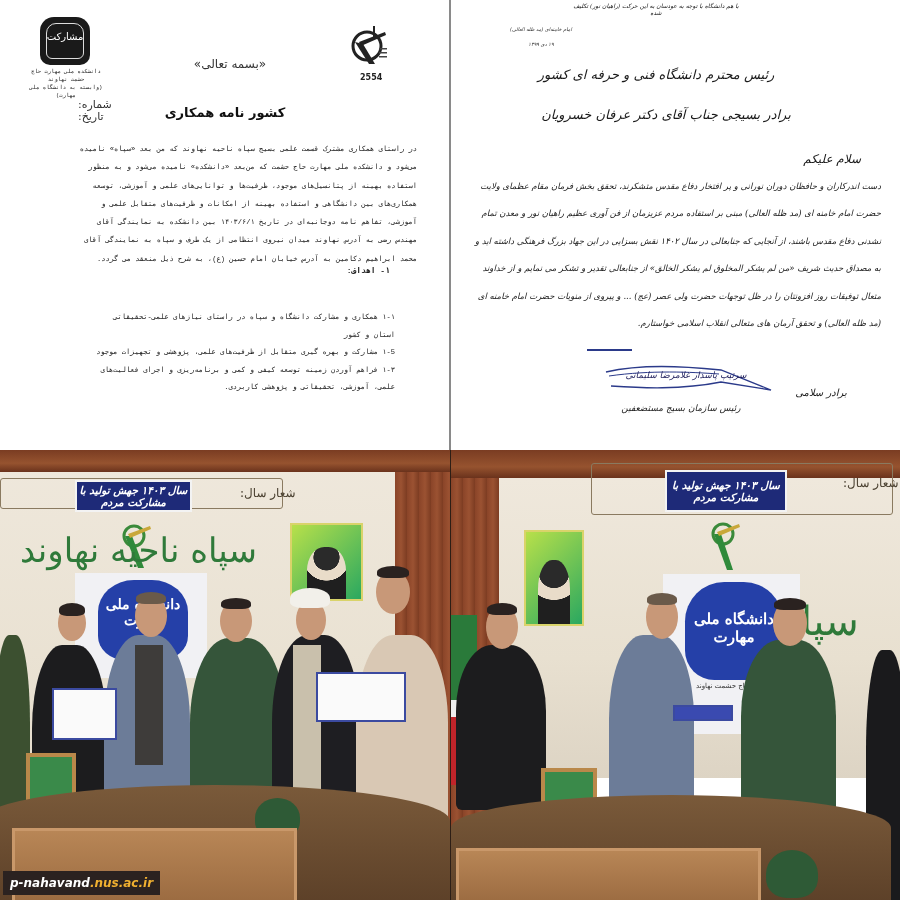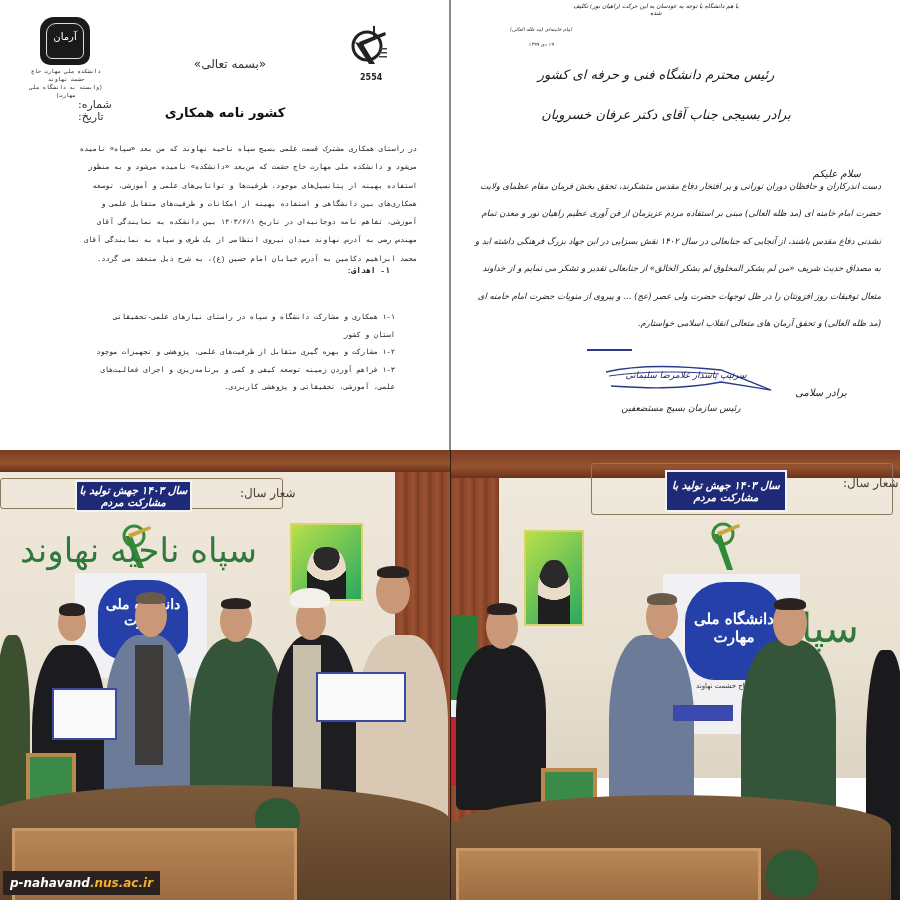--- a/index.html
+++ b/index.html
@@ -31,21 +31,21 @@
   .goals-head { position: absolute; left: 300px; top: 266px; width: 90px; font-size: 8px; font-weight: bold; direction: rtl; text-align: right; }
   .goals-list { position: absolute; left: 95px; top: 309px; width: 300px; font-size: 7.1px; line-height: 17.5px; list-style: none; }
 
   
   .letter { font-family: "DejaVu Serif", serif; font-style: italic; direction: rtl; text-align: right; color: #1a1a1a; }
   .letter-top { position: absolute; left: 120px; top: 2px; width: 170px; font-size: 6px; text-align: center; }
   .letter-ref1 { position: absolute; left: 0px; top: 26px; width: 180px; font-size: 5px; text-align: center; color: #333; }
   .letter-ref2 { position: absolute; left: 0px; top: 41px; width: 180px; font-size: 5px; text-align: center; color: #333; }
   .letter-addr1 { position: absolute; left: 80px; top: 67px; width: 250px; font-size: 13px; text-align: center; }
   .letter-addr2 { position: absolute; left: 80px; top: 107px; width: 270px; font-size: 13px; text-align: center; }
-  .letter-greet { position: absolute; left: 320px; top: 168px; width: 90px; font-size: 10px; }
+  .letter-greet { position: absolute; left: 320px; top: 152px; width: 90px; font-size: 12px; }
   .letter-body { position: absolute; left: 15px; top: 173px; width: 415px; font-size: 8.5px; line-height: 27.4px; }
   .sig-line { position: absolute; left: 136px; top: 349px; width: 45px; height: 2px; background: #2b3a8a; }
   .sig-scribble { position: absolute; left: 150px; top: 360px; width: 180px; height: 40px; }
   .sig-name { position: absolute; left: 150px; top: 370px; width: 170px; font-size: 9px; text-align: center; color: #1c1c5a; }
   .sig-title { position: absolute; left: 150px; top: 403px; width: 160px; font-size: 9px; text-align: center; }
   .sig-initial { position: absolute; left: 340px; top: 387px; width: 60px; font-size: 10px; text-align: center; }
 
   
   .wood-top { position: absolute; left: 0; right: 0; top: 0; height: 18px;
     background: linear-gradient(180deg, #7a3c22 0%, #96532f 60%, #6a321c 100%); }
@@ -75,21 +75,21 @@
   .cap { position: absolute; background: #2e5a36; border-radius: 50% 50% 40% 40%; }
   .watermark { position: absolute; left: 3px; top: 421px; height: 24px; padding: 0 7px; background: #2b2220;
     display: flex; align-items: center; font-family: "DejaVu Sans", sans-serif; font-weight: bold; font-style: italic; font-size: 12px; }
   .wm-a { color: #ffffff; } .wm-b { color: #f0b030; }
 </style>
 </head>
 <body>
 
 <section class="quad" id="q-tl">
   <div class="uni-logo">
-    <span>آرمان</span>
+    <span>مشارکت</span>
   </div>
   <div class="uni-caption doc-text">
     <div>دانشکده ملی مهارت حاج حشمت نهاوند</div>
     <div>(وابسته به دانشگاه ملی مهارت)</div>
   </div>
 
   <svg class="irgc-logo" viewBox="0 0 50 50">
     <circle cx="22" cy="22" r="14" fill="none" stroke="#222" stroke-width="3"></circle>
     <path d="M10 18 L24 40 L30 40 L18 20 Z" fill="#222"></path>
     <path d="M14 18 L40 8 L41 11 L16 22 Z" fill="#222"></path>
@@ -103,21 +103,21 @@
   <div class="bismillah">«بسمه تعالی»</div>
   <div class="meta-no">شماره:</div>
   <div class="meta-date">تاریخ:</div>
   <div class="doc-title">کشور نامه همکاری</div>
 
   <p class="intro-para doc-text">در راستای همکاری مشترک قسمت علمی بسیج سپاه ناحیه نهاوند که من بعد «سپاه» نامیده می‌شود و دانشکده ملی مهارت حاج حشمت که من‌بعد «دانشکده» نامیده می‌شود و به منظور استفاده بهینه از پتانسیل‌های موجود، ظرفیت‌ها و توانایی‌های علمی و آموزشی، توسعه همکاری‌های بین دانشگاهی و استفاده بهینه از امکانات و ظرفیت‌های متقابل علمی و آموزشی، تفاهم نامه دوجانبه‌ای در تاریخ ۱۴۰۳/۶/۱ بین دانشکده به نمایندگی آقای مهندس رضی به آدرس نهاوند میدان نیروی انتظامی از یک طرف و سپاه به نمایندگی آقای محمد ابراهیم دکامین به آدرس خیابان امام حسین (ع)، به شرح ذیل منعقد می گردد.</p>
 
   <div class="goals-head doc-text">۱- اهداف:</div>
   <ul class="goals-list doc-text">
     <li>۱-۱ همکاری و مشارکت دانشگاه و سپاه در راستای نیازهای علمی-تحقیقاتی استان و کشور</li>
-    <li>۱-۲ مشارکت و بهره گیری متقابل از ظرفیت‌های علمی، پژوهشی و تجهیزات موجود</li>
+    <li>۱-5 مشارکت و بهره گیری متقابل از ظرفیت‌های علمی، پژوهشی و تجهیزات موجود</li>
     <li>۱-۳ فراهم آوردن زمینه توسعه کیفی و کمی و برنامه‌ریزی و اجرای فعالیت‌های علمی، آموزشی، تحقیقاتی و پژوهشی کاربردی.</li>
   </ul>
 </section>
 
 <div class="divider-v"></div>
 
 <section class="quad" id="q-tr">
   <div class="letter letter-top">با هم دانشگاه با توجه به عودسان به این حرکت (راهیان نور) تکلیف شده</div>
   <div class="letter letter-ref1">امام خامنه‌ای (مد ظله العالی)</div>
   <div class="letter letter-ref2">۱۹ دی ۱۳۹۹</div>
@@ -215,21 +215,21 @@
   <svg class="emblem" style="left:258px;top:70px;width:34px;height:56px;" viewBox="0 0 34 56">
     <circle cx="14" cy="14" r="10" fill="none" stroke="#3a8a3a" stroke-width="3"></circle>
     <path d="M5 14 L18 50 L24 50 L12 14 Z" fill="#2f8a3a"></path>
     <path d="M8 12 L30 4 L31 7 L10 16 Z" fill="#c9a83a"></path>
   </svg>
 
   <div class="uni-banner" style="left:212px;top:124px;width:137px;height:160px;"></div>
   <div class="uni-shape" style="left:234px;top:132px;width:98px;height:98px;font-size:15px;padding-top:28px;">دانشگاه ملی مهارت</div>
   <div style="position:absolute;left:240px;top:232px;width:90px;font-size:7px;color:#333;direction:rtl;text-align:center;">دانشکده حاج حشمت نهاوند</div>
 
-  <div class="green-text" style="left:350px;top:148px;font-size:40px;margin-top:7px;">سپا</div>
+  <div class="green-text" style="left:350px;top:148px;font-size:40px;">سپا</div>
 
   <div style="position:absolute;left:0;top:165px;width:26px;height:170px;background:linear-gradient(180deg,#2a7a3a 0 50%,#eeeeee 50% 60%,#c0242a 60%);"></div>
 
   <div class="person" style="left:5px;top:195px;width:90px;height:165px;background:#1c1c1e;"></div>
   <div class="head" style="left:35px;top:155px;width:32px;height:44px;"></div>
   <div class="hair" style="left:36px;top:153px;width:30px;height:12px;"></div>
 
   <div class="person" style="left:158px;top:185px;width:85px;height:210px;background:#6c7c98;"></div>
   <div class="head" style="left:195px;top:145px;width:32px;height:44px;"></div>
   <div class="hair" style="left:196px;top:143px;width:30px;height:12px;background:#6a5a4a;"></div>

